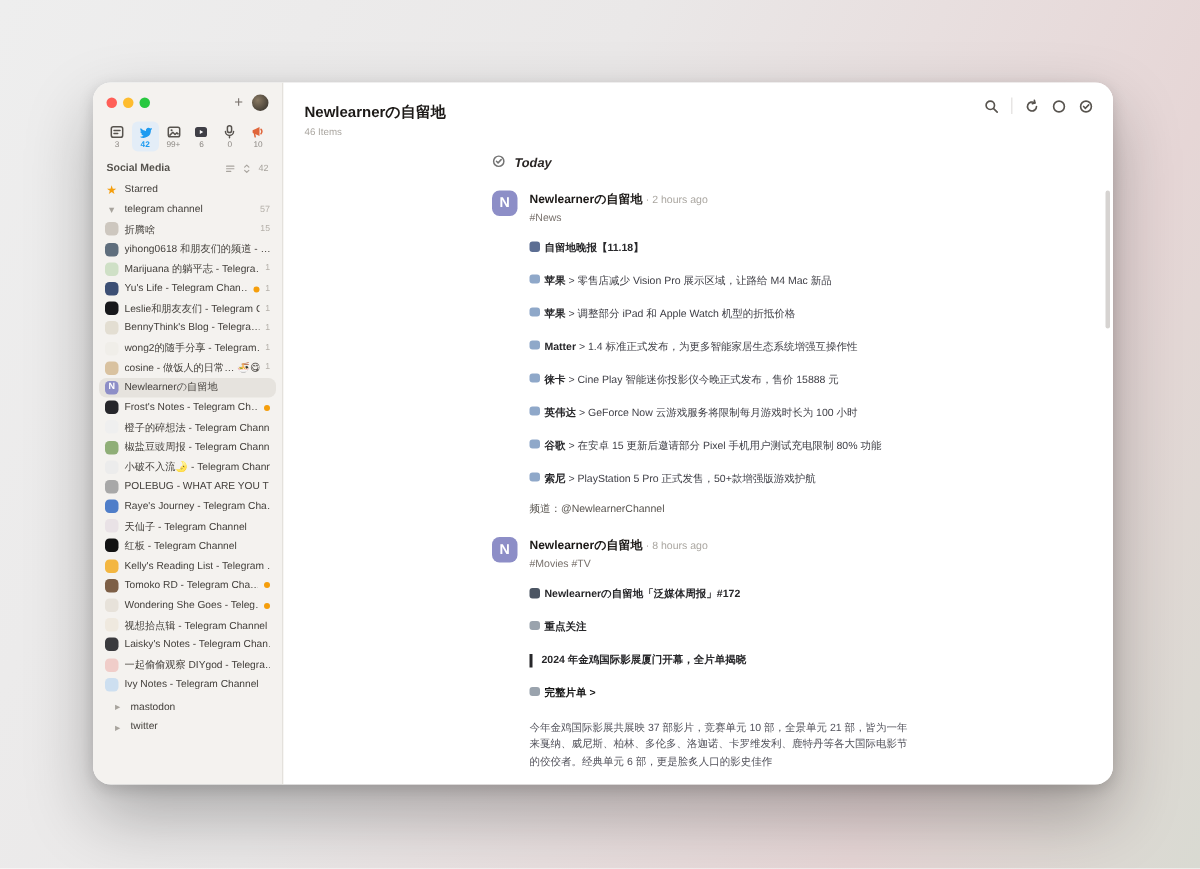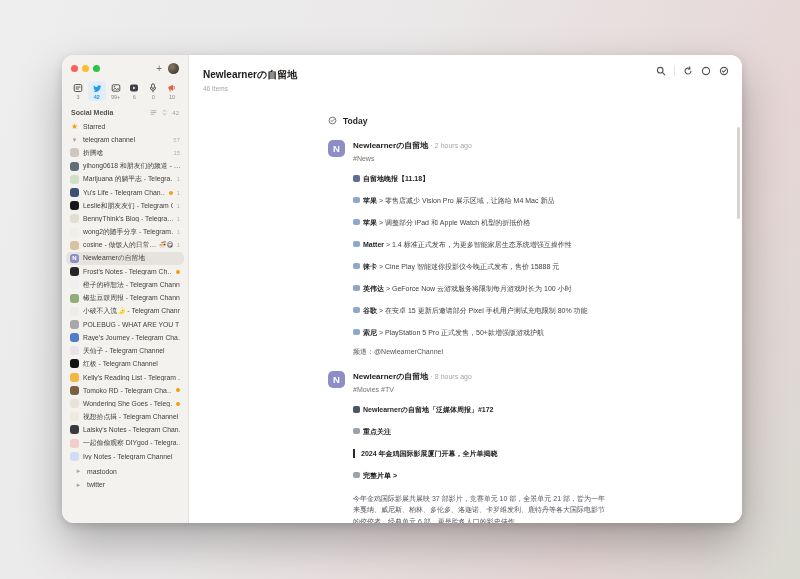--- a/index.html
+++ b/index.html
@@ -46,21 +46,21 @@
   .sb-bottom{padding:2px 4px 8px 4px;}
   
   .main{flex:1;position:relative;background:#fff;overflow:hidden;}
   .main-head{padding:13px 14px 0 14px;}
   .main-title{font-size:10px;font-weight:bold;color:#1c1917;}
   .main-sub{font-size:6.5px;color:#aaa6a0;margin-top:3px;}
   .head-icons{position:absolute;top:10px;right:13px;display:flex;align-items:center;gap:8px;}
   .head-icons svg{width:10px;height:10px;display:block;}
   .vdiv{width:1px;height:11px;background:#e7e5e4;}
   .feed{position:absolute;left:0;right:0;top:40px;bottom:0;padding-left:139px;padding-right:30px;}
-  .today-row{display:flex;align-items:flex-start;gap:6px;margin-top:21px;font-size:8.5px;font-weight:bold;color:#292524;}
+  .today-row{display:flex;align-items:flex-start;gap:6px;margin-top:8px;font-size:8.5px;font-weight:bold;color:#292524;font-style:italic;}
   .today-row svg{width:9px;height:9px;}
   .post{display:flex;gap:8px;margin-top:14px;}
   .post-avatar{width:17px;height:17px;border-radius:5px;background:#8d8ec7;color:#fff;font-size:9.5px;font-weight:bold;display:flex;align-items:center;justify-content:center;flex-shrink:0;}
   .post-body{flex:1;min-width:0;}
   .post-head{font-size:8px;color:#1c1917;font-weight:bold;}
   .post-time{font-size:7px;color:#aaa6a0;font-weight:normal;}
   .post-time::before{content:"· ";}
   .post-tags{font-size:7px;color:#78716c;margin-top:3.5px;}
   .post-line{margin-top:12.5px;font-size:7px;color:#3f3f46;white-space:nowrap;line-height:1.35;}
   .post-line strong{color:#27272a;}

